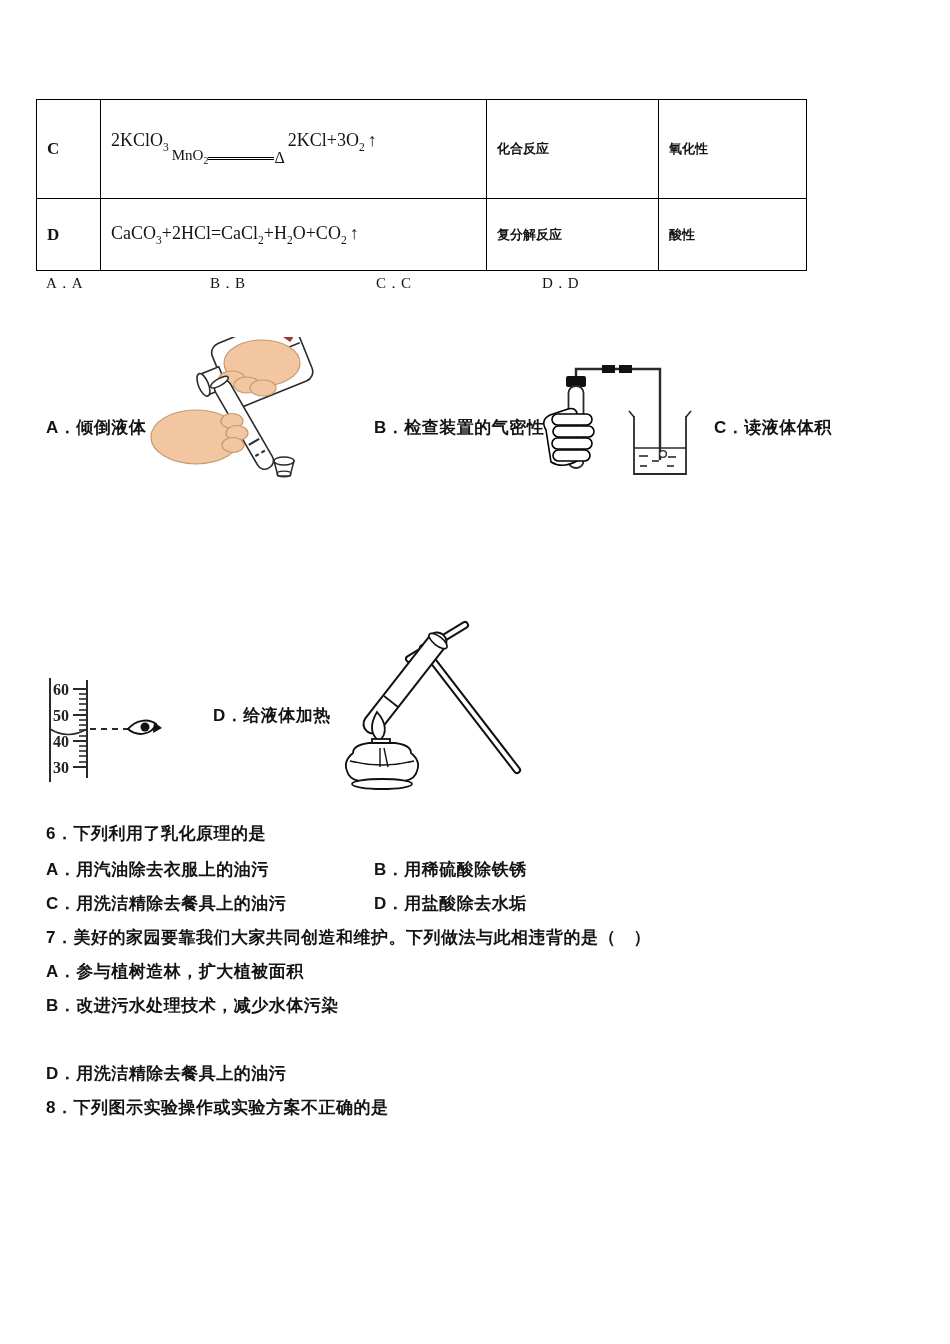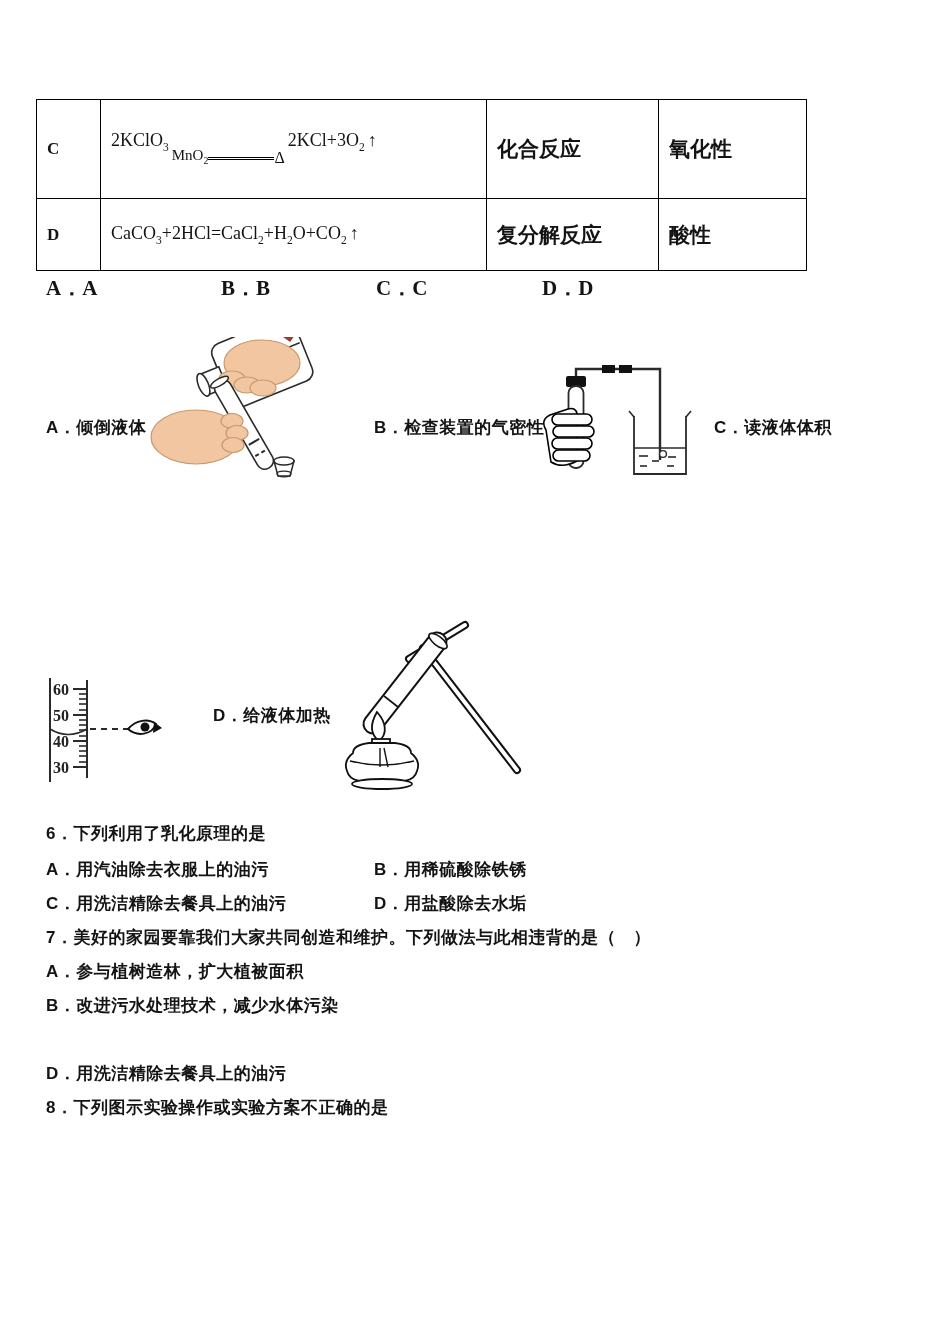--- a/index.html
+++ b/index.html
@@ -4,28 +4,28 @@
 <style>
   * { margin:0; padding:0; box-sizing:border-box; }
   html,body { background:#ffffff; }
   .page {
     position:relative; width:950px; height:1344px; background:#fff;
     font-family:"Liberation Sans","DejaVu Sans",sans-serif; color:#141414;
     overflow:hidden;
   }
   .abs { position:absolute; }
   .cn { font-weight:700; font-size:17px; letter-spacing:0.5px; white-space:nowrap; }
-  .serifb { font-family:"Liberation Serif","DejaVu Serif",serif; font-weight:700; font-size:21px; }
+  .serifb { font-family:"Liberation Serif","DejaVu Serif",serif; font-weight:400; font-size:15px; }
 
   
   table.tbl { position:absolute; left:36px; top:99px; border-collapse:collapse; table-layout:fixed; }
   table.tbl td { border:1.5px solid #000; padding:0 10px; vertical-align:middle; }
   td.cell-letter { font-family:"Liberation Serif","DejaVu Serif",serif; font-weight:700; font-size:17px; }
   td.cell-eq { vertical-align:top; padding-top:10px; padding-left:14px; }
-  td.cell-cn { font-weight:700; font-size:21px; }
+  td.cell-cn { font-weight:700; font-size:13px; }
 
   .eq { font-family:"Liberation Serif","DejaVu Serif",serif; font-size:18px; font-weight:400; white-space:nowrap; }
   .eq sub { font-size:11.5px; }
   .cond { display:inline-flex; flex-direction:row; align-items:center; vertical-align:-14px; margin:0 3px; line-height:1.05; }
   .cond-top { font-size:15px; padding-bottom:1px; }
   .cond-top sub { font-size:10px; }
   .dline { width:66px; height:3px; border-top:1.6px solid #000; border-bottom:1.6px solid #000; }
   .cond-bottom { font-size:16px; padding-top:1px; }
   .arrow { margin-left:3px; }
 
@@ -63,21 +63,21 @@
         <span class="eq"><span>CaCO</span><sub>3</sub><span>+2HCl=CaCl</span><sub>2</sub><span>+H</span><sub>2</sub><span>O+CO</span><sub>2</sub><span class="arrow">↑</span></span>
       </td>
       <td class="cell-cn">复分解反应</td>
       <td class="cell-cn">酸性</td>
     </tr>
   </tbody>
     </table>
 
   <div>
     <span class="abs serifb" style="left:46px; top:274px;">A．A</span>
-    <span class="abs serifb" style="left:210px; top:274px;margin-left:11px;">B．B</span>
+    <span class="abs serifb" style="left:210px; top:274px;">B．B</span>
     <span class="abs serifb" style="left:376px; top:274px;">C．C</span>
     <span class="abs serifb" style="left:542px; top:274px;">D．D</span>
   </div>
 
 
   <svg class="abs" style="left:126px; top:337px;" width="200" height="156" viewBox="0 0 200 156">
     <g transform="translate(14,-30) rotate(-22 120 55)">
       <rect x="78" y="22" width="88" height="68" rx="10" fill="#fff" stroke="#2a2a2a" stroke-width="1.6"></rect>
       <rect x="60" y="44" width="20" height="22" fill="#fff" stroke="#2a2a2a" stroke-width="1.6"></rect>
       <ellipse cx="59" cy="55" rx="5" ry="12" fill="#fff" stroke="#2a2a2a" stroke-width="1.6"></ellipse>

